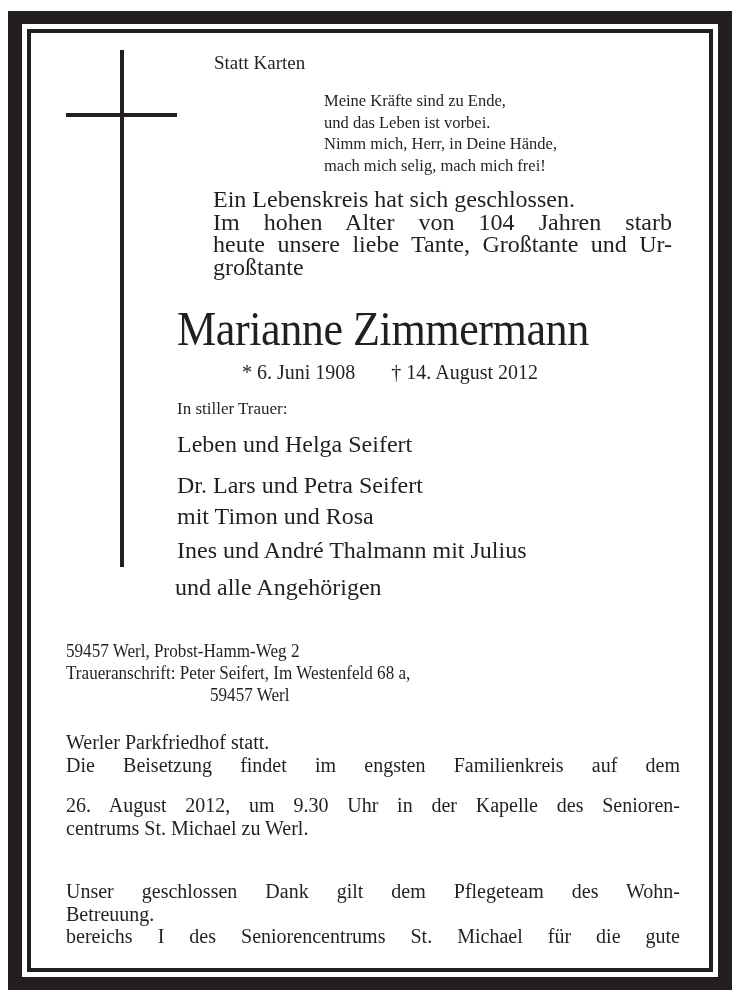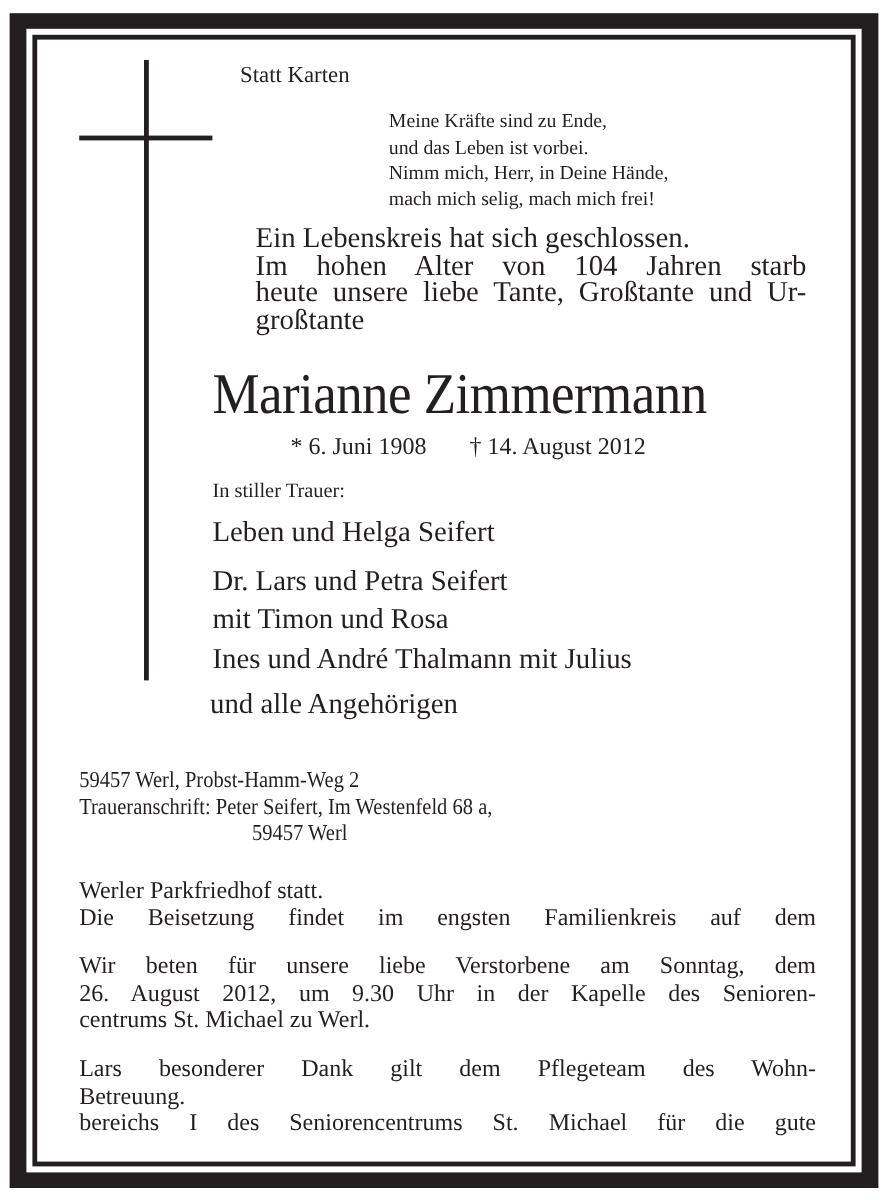--- a/index.html
+++ b/index.html
@@ -6,21 +6,21 @@
   body { width: 740px; height: 1000px; position: relative; overflow: hidden;
          font-family: "Liberation Serif", "DejaVu Serif", serif; color: #231f20; }
   .frame-outer { position: absolute; left: 8px; top: 11px; width: 724px; height: 979px;
                  background: #231f20; box-sizing: border-box; }
   .frame-gap { position: absolute; left: 14px; top: 13px; right: 14px; bottom: 13px; background: #ffffff; }
   .frame-inner { position: absolute; left: 5px; top: 5px; right: 5px; bottom: 5px;
                  border: 4px solid #231f20; background: #ffffff; }
   .cross-v { position: absolute; left: 120px; top: 50px; width: 4px; height: 517px; background: #231f20; }
   .cross-h { position: absolute; left: 66px; top: 113px; width: 111px; height: 4px; background: #231f20; }
   .txt { position: absolute; white-space: nowrap; }
-  .statt { left: 200px; top: 52px; font-size: 19px; }
+  .statt { left: 214px; top: 52px; font-size: 19px; }
   .poem { left: 324px; top: 90px; font-size: 16.5px; line-height: 21.5px; }
   .intro { left: 213px; top: 188px; width: 459px; font-size: 24px; line-height: 22.5px; white-space: normal; text-align: justify; }
   .intro .l { display: block; text-align: justify; text-align-last: justify; }
   .intro .l.last { text-align-last: left; }
   .name { left: 177px; top: 301px; font-size: 48px; letter-spacing: -0.5px; transform: scaleX(0.92); transform-origin: left top; }
   .dates { left: 242px; top: 361px; font-size: 20px; }
   .dates .gap { display: inline-block; width: 36px; }
   .trauer { left: 177px; top: 399px; font-size: 17px; }
   .mourner { position: absolute; left: 177px; font-size: 24px; white-space: nowrap; }
   .m1 { top: 431px; }
@@ -87,22 +87,21 @@
   <div>Traueranschrift: Peter Seifert, Im Westenfeld 68 a,</div>
   <div><span class="indent"></span><span>59457 Werl</span></div>
 </div>
 
 <div class="para p1">
   <span class="l last">Werler Parkfriedhof statt.</span>
   <span class="l">Die Beisetzung findet im engsten Familienkreis auf dem</span>
 </div>
 
 <div class="para p2">
-  <span class="l">Wir beten für unsere liebe Verstorbene am Sonntag, dem</span>
   <span class="l">26. August 2012, um 9.30 Uhr in der Kapelle des Senioren-</span>
   <span class="l last">centrums St. Michael zu Werl.</span>
 </div>
 
 <div class="para p3">
-  <span class="l">Lars besonderer Dank gilt dem Pflegeteam des Wohn-</span>
+  <span class="l">Unser geschlossen Dank gilt dem Pflegeteam des Wohn-</span>
   <span class="l last">Betreuung.</span>
   <span class="l">bereichs I des Seniorencentrums St. Michael für die gute</span>
 </div>
 
 </body></html>

